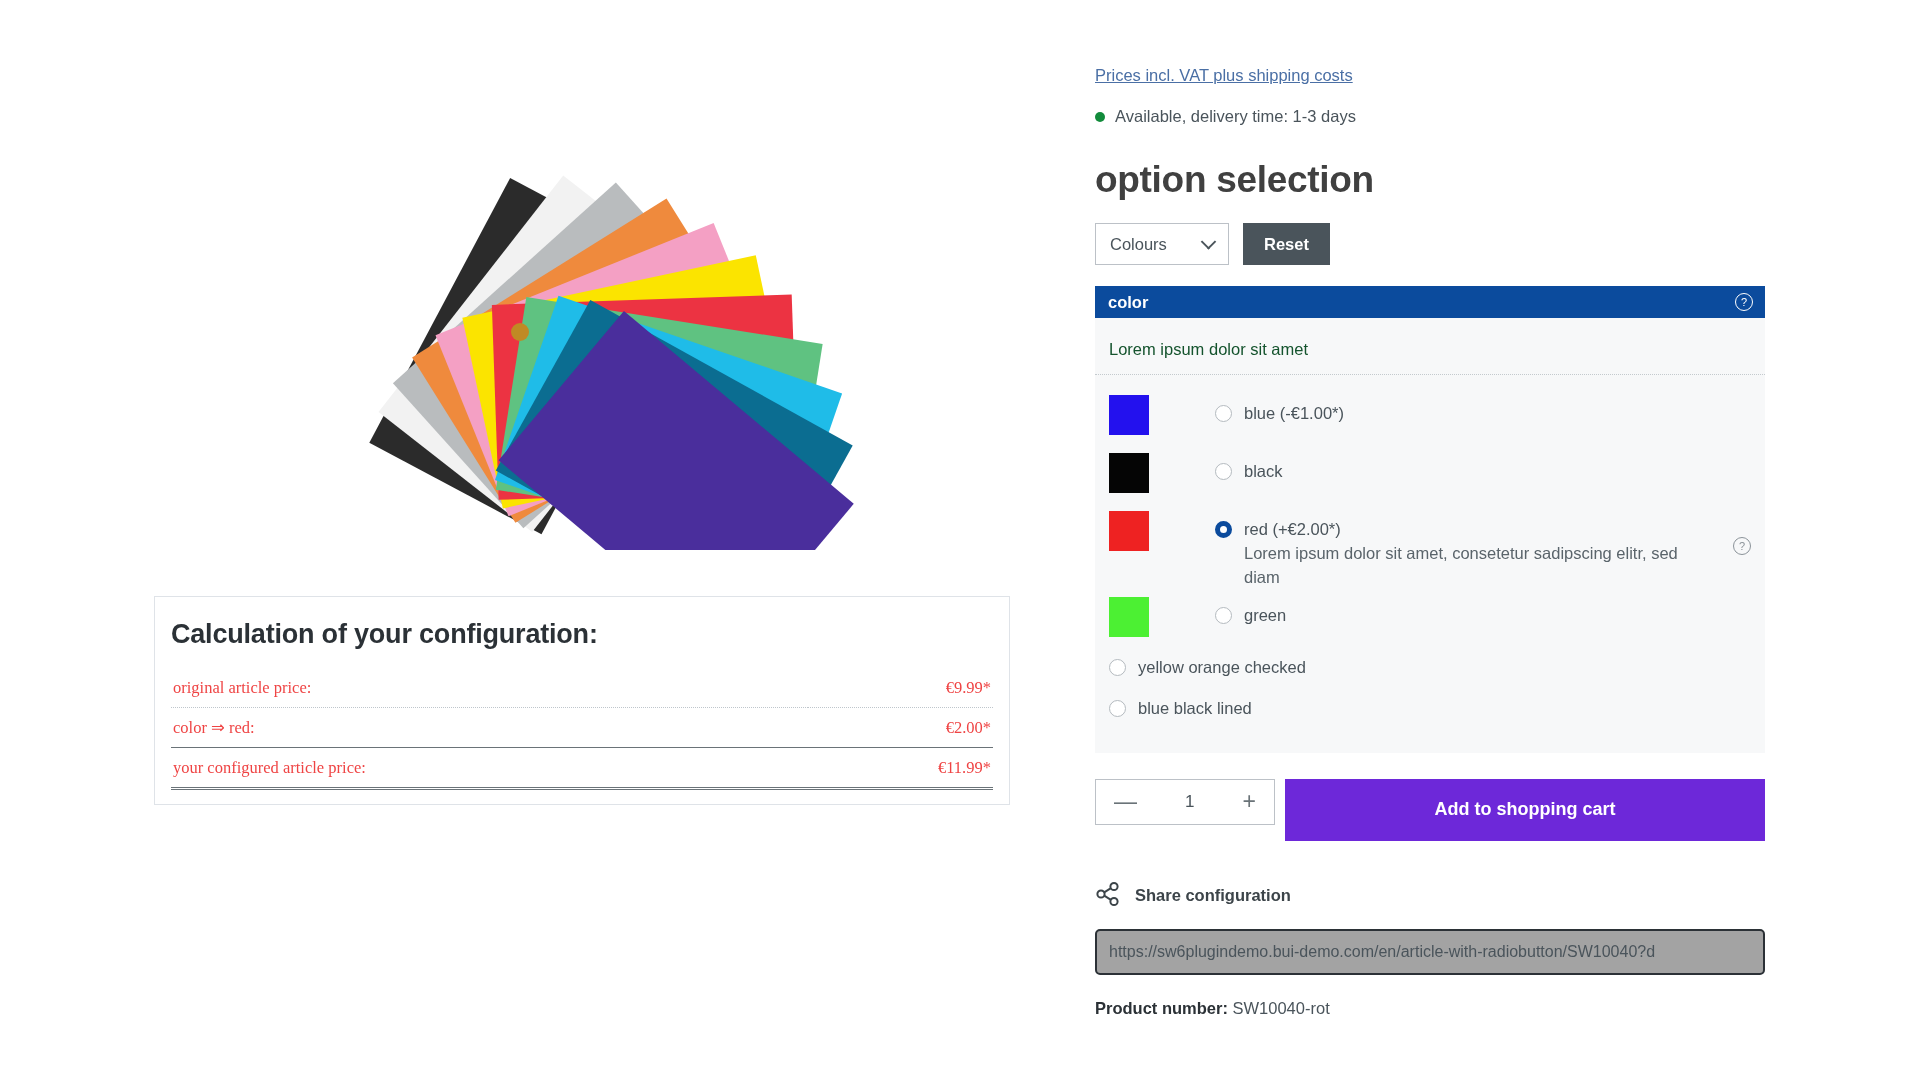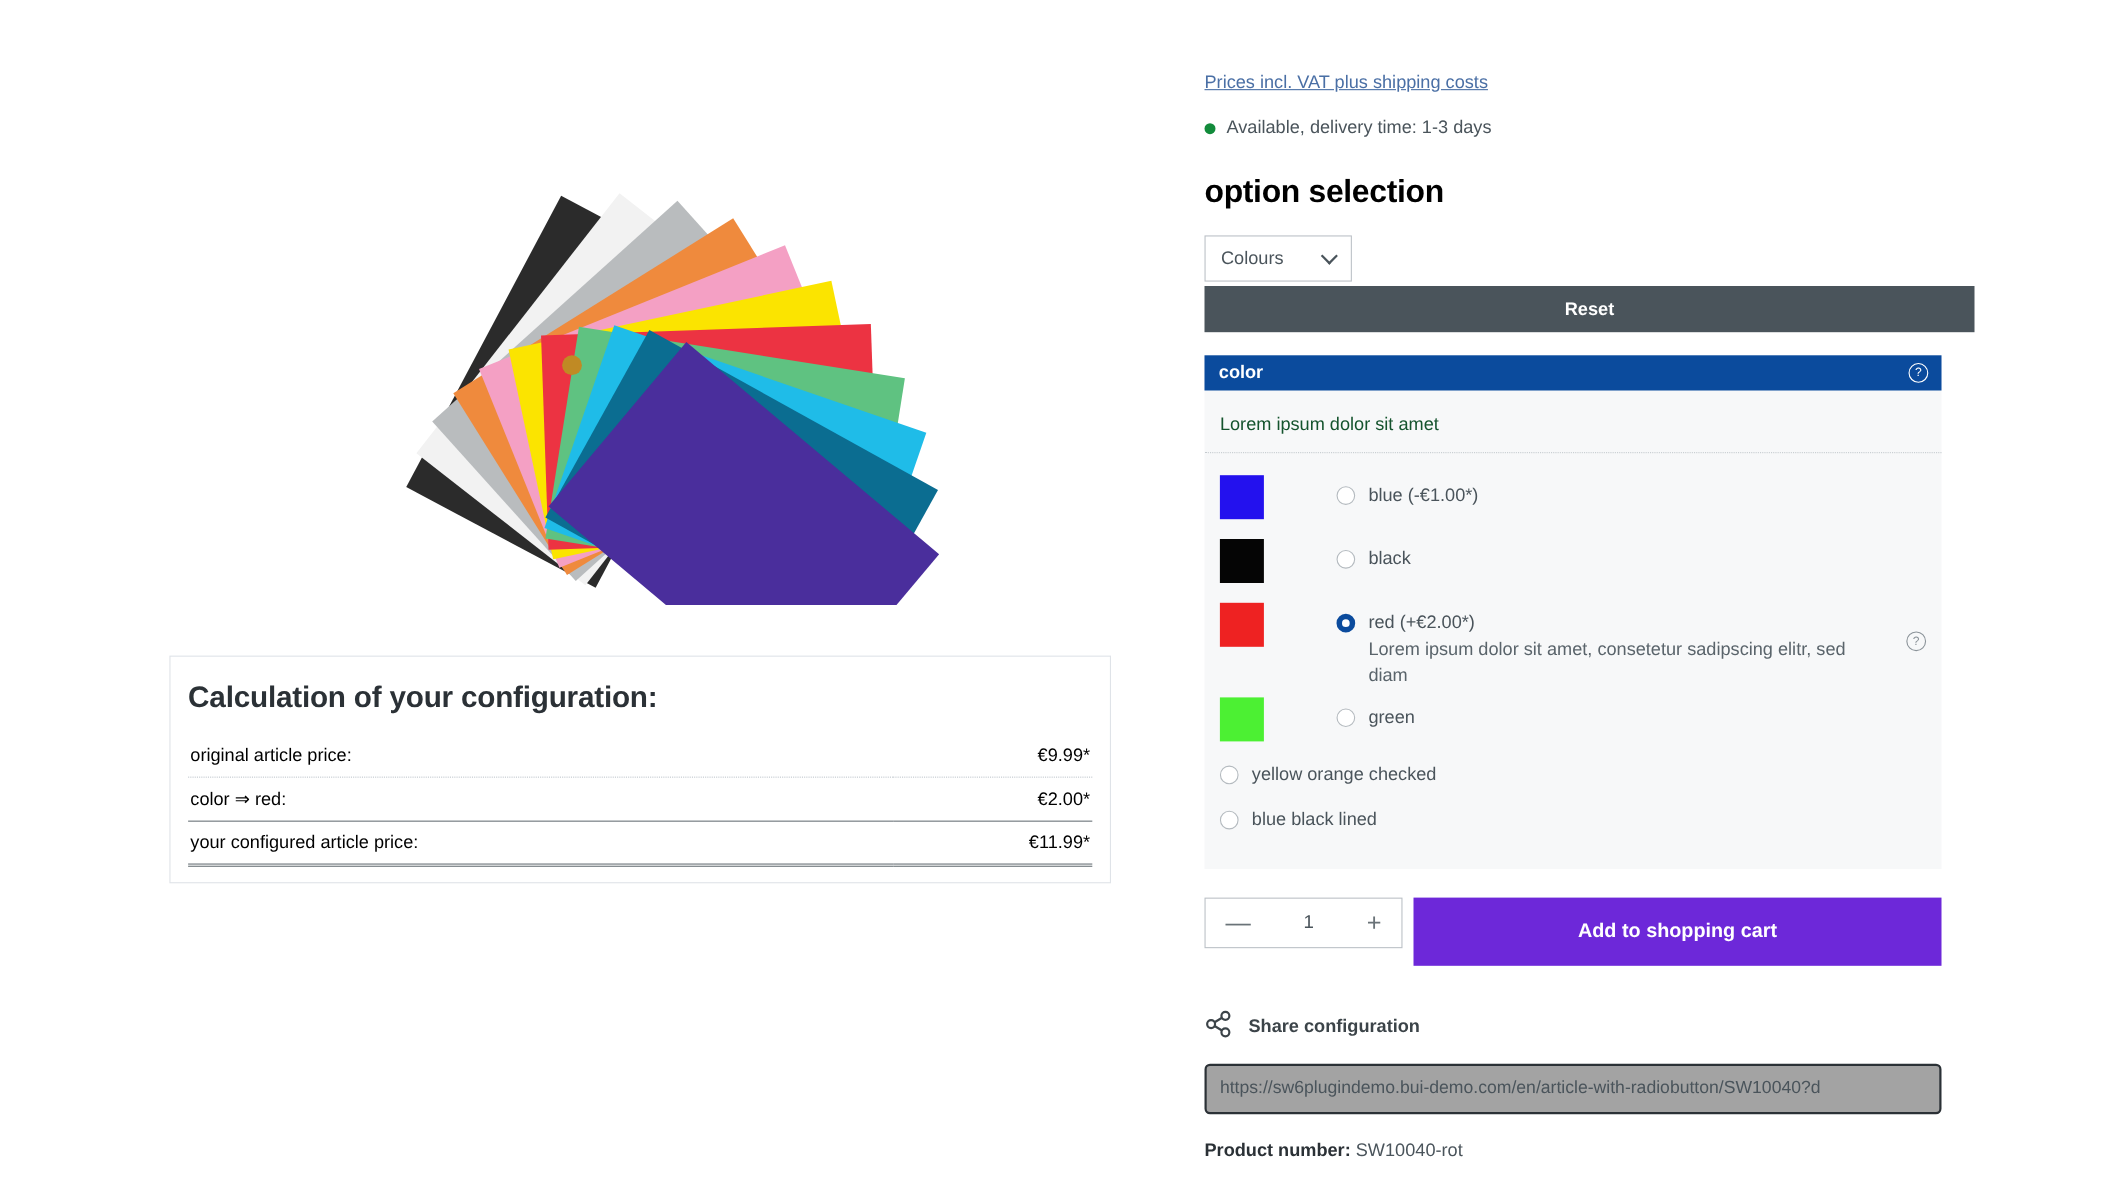--- a/index.html
+++ b/index.html
@@ -41,23 +41,24 @@
   .calc-title {
     font-size: 27px;
     font-weight: bold;
     color: #2b3136;
     margin: 0 0 18px 0;
     letter-spacing: -0.2px;
   }
   .calc-table { width: 100%; border-collapse: collapse; }
   .calc-table td {
     font-size: 16.5px;
-    color: #000000;
+    color: #ef4444;
     padding: 10px 2px 9px 2px;
     vertical-align: bottom;
+    font-family: Liberation Serif, serif;
   }
   .calc-table td.val { text-align: right; white-space: nowrap; }
   .row-dotted td { border-bottom: 1px dotted #bfc6cc; }
   .row-solid td { border-bottom: 1px solid #6a7378; }
   .row-double td { border-bottom: 3px double #6a7378; }
 
   
   .right-col {
     position: absolute;
     left: 1095px; top: 0;
@@ -79,32 +80,31 @@
     align-items: center;
     gap: 10px;
   }
   .dot {
     width: 10px; height: 10px; border-radius: 50%;
     background: #128b3b;
     display: inline-block;
     flex: 0 0 auto;
   }
   .section-title {
-    font-size: 29px;
-    font-weight: bold;
-    color: #000000;
+    font-size: 37px;
+    font-weight: bold;
+    color: #404040;
     margin: 33px 0 0 0;
     letter-spacing: -0.3px;
   }
   .controls-row {
     margin-top: 22px;
     display: flex;
     align-items: stretch;
-    gap: 4px;
-    flex-direction: column;
+    gap: 14px;
   }
   .select-wrap {
     position: relative;
     width: 134px; height: 42px;
     border: 1px solid #bcc1c7;
     background: #fff;
     display: flex;
     align-items: center;
     padding-left: 14px;
     font-size: 16.5px;

